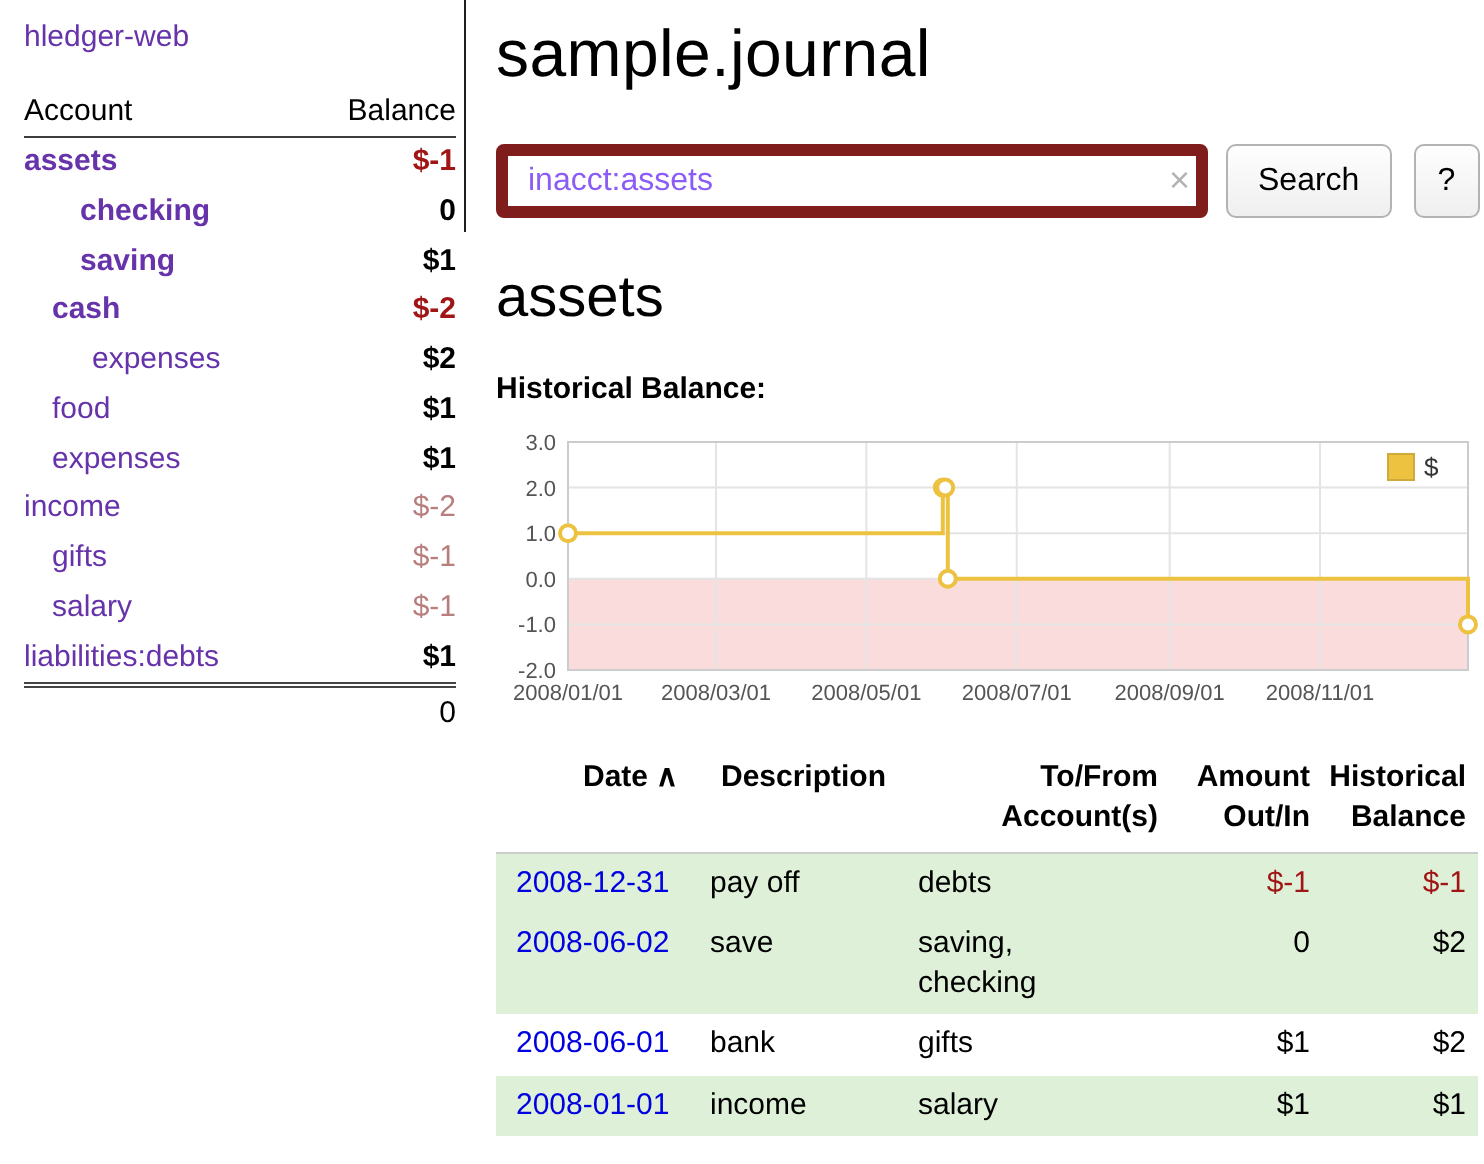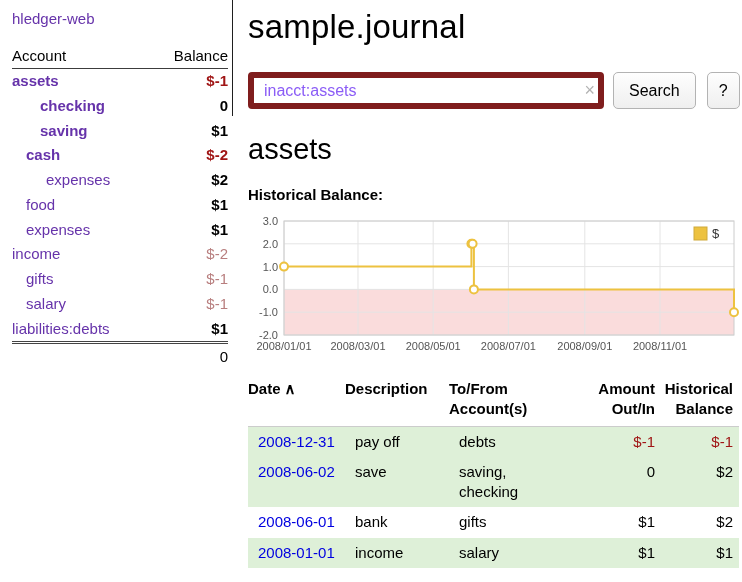--- a/index.html
+++ b/index.html
@@ -38,21 +38,21 @@
     background:linear-gradient(#fefefe,#efefef);color:#000;cursor:pointer}
   .btn.help{width:33px;padding:0;margin-left:2px}
   h2{font-size:29px;font-weight:400;margin:0 0 20px}
   .chart-title{font-size:15px;font-weight:700;margin:0 0 10px}
   #chart svg{display:block}
   #chart text{font-family:"Liberation Sans",sans-serif;font-size:11px;fill:#555}
   #chart text.legend-label{font-size:13px;fill:#333}
 
   
   table.register{border-collapse:collapse;font-size:15px;margin-top:14px;width:491px;table-layout:fixed}
-  table.register th{font-weight:700;text-align:left;vertical-align:top;padding:2px 6px 6px 0;line-height:1.35;
+  table.register th{font-weight:700;text-align:right;vertical-align:top;padding:2px 6px 6px 0;line-height:1.35;
     border-bottom:1px solid #ccc}
   table.register th .l2{display:block}
   table.register th.num, table.register td.num{text-align:right}
   table.register td{padding:5px 6px 5px 10px;vertical-align:top;line-height:1.35}
   table.register tbody tr.stripe{background:var(--row-green,#def0d8)}
   td.c-date a{color:var(--date-blue,#0000e0)}
   td.c-acct{white-space:pre-line}
   table.register td.neg{color:var(--neg-strong,#a01616)}
   .sort{font-weight:700;margin-left:4px}
 </style>

